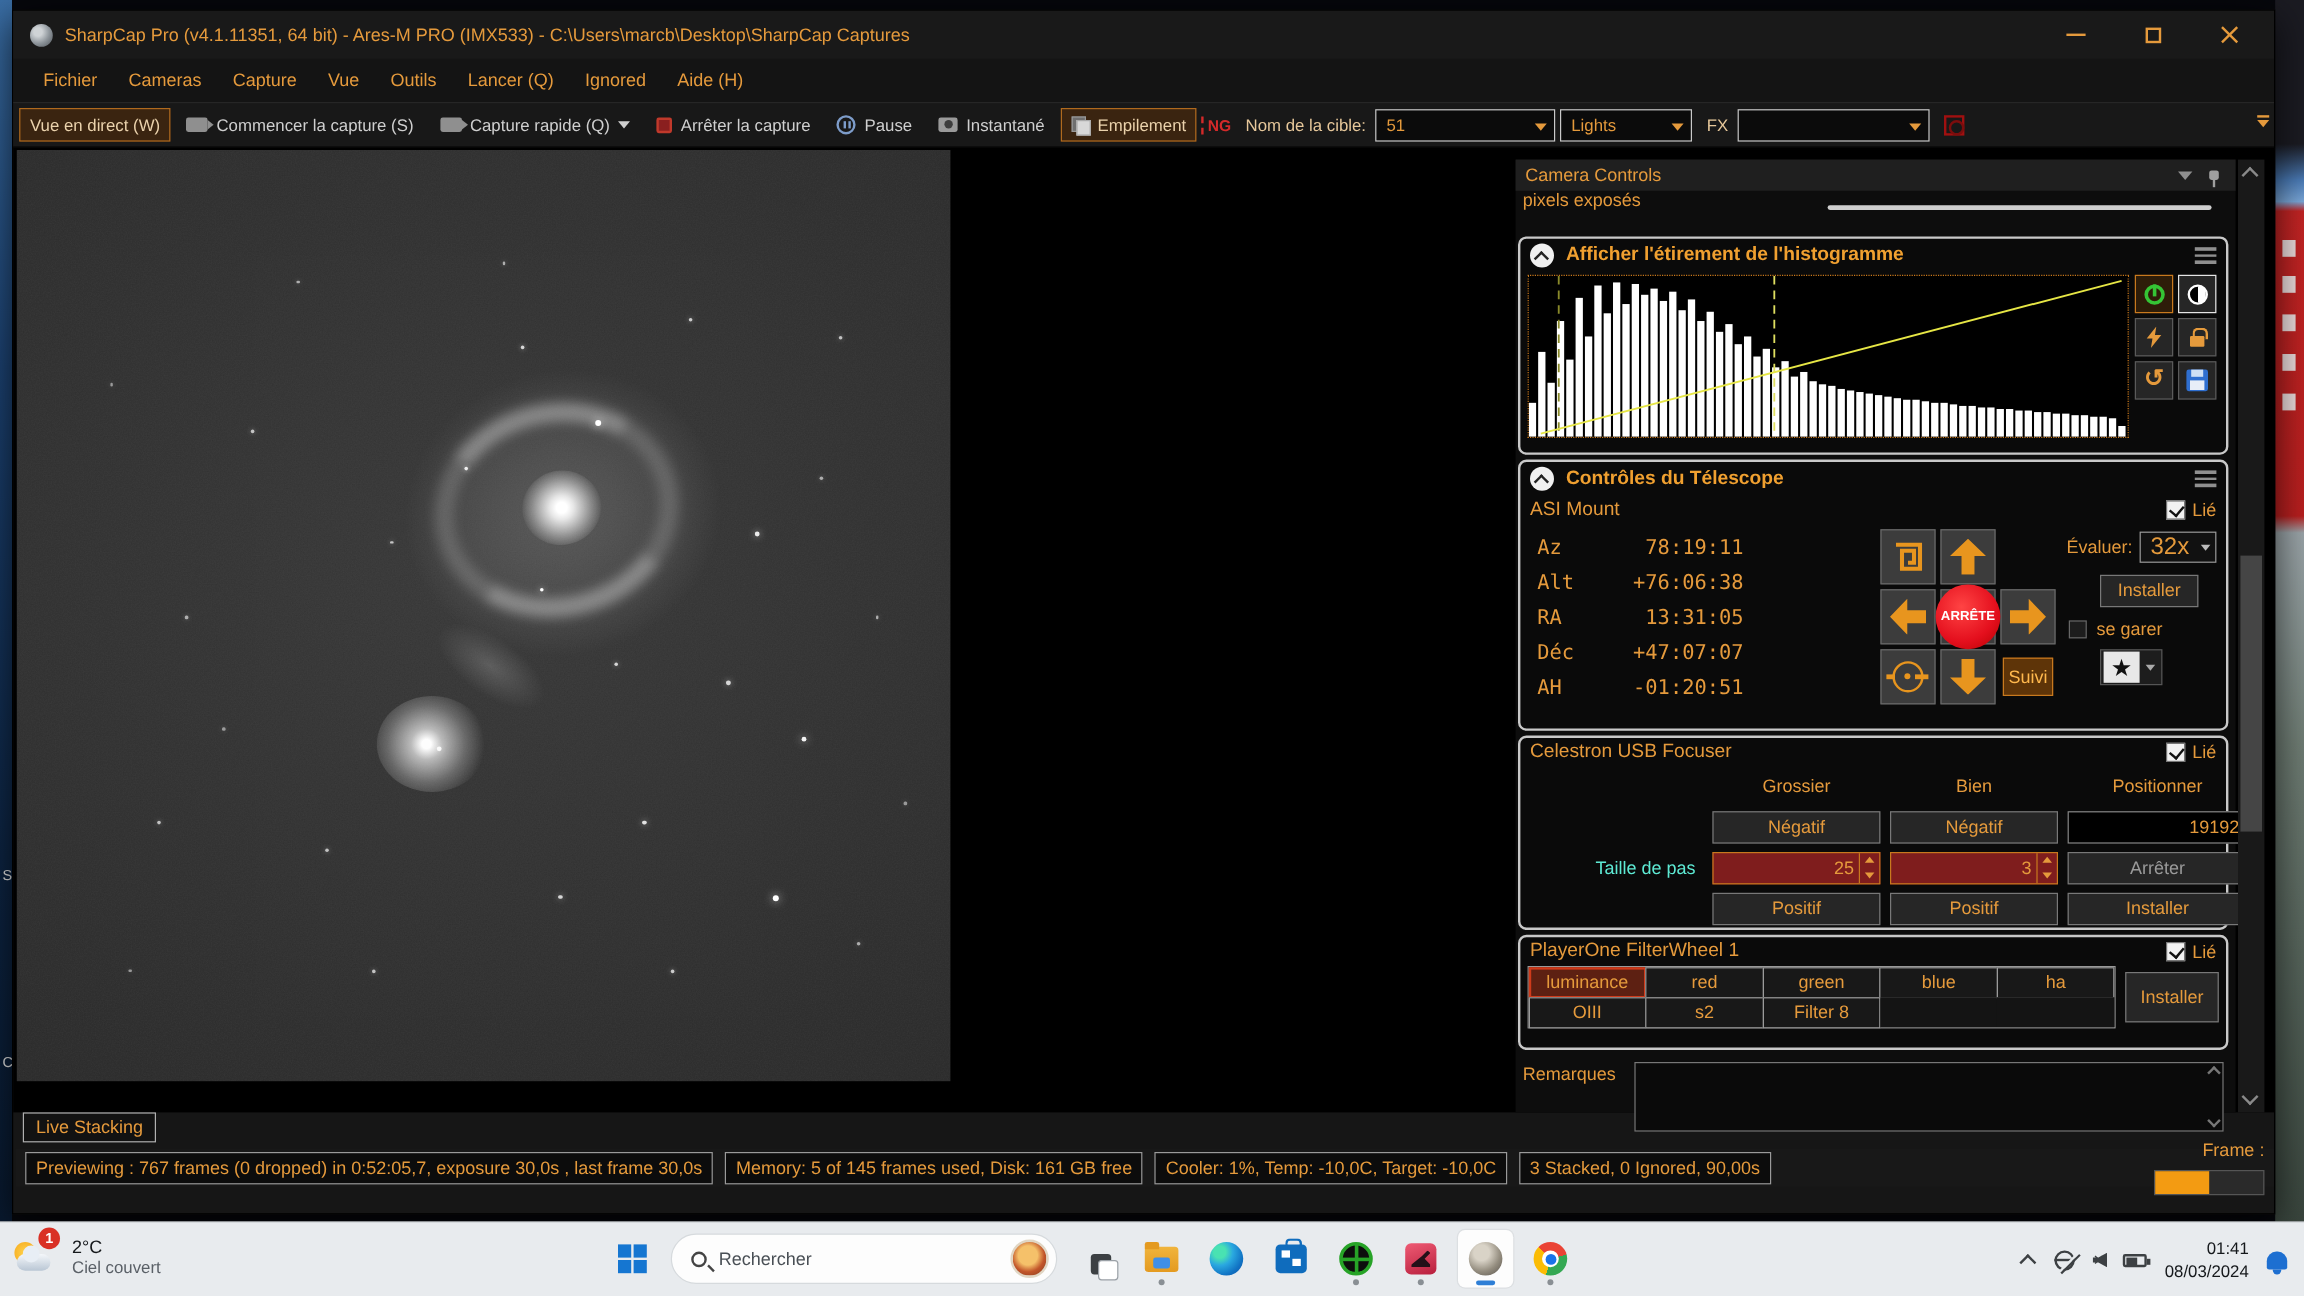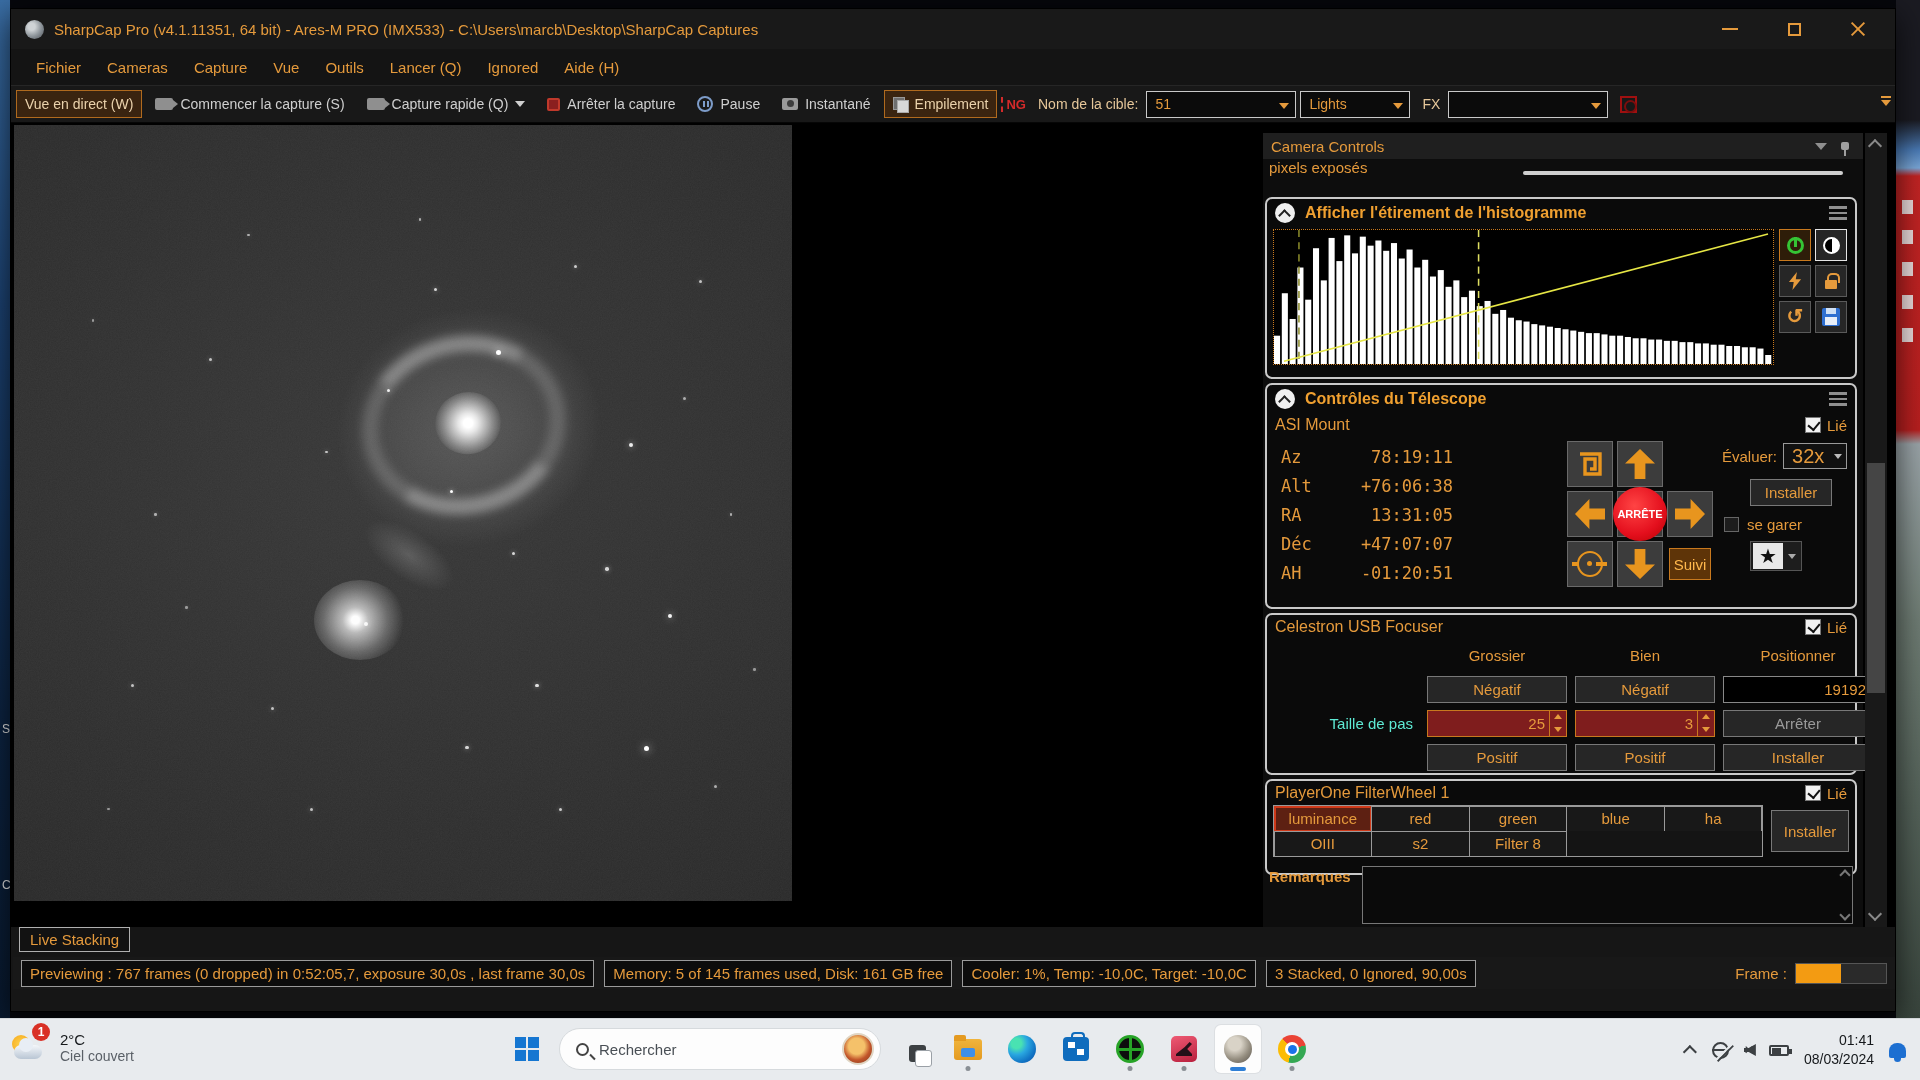--- a/index.html
+++ b/index.html
@@ -209,41 +209,41 @@
   #fw-body { display:flex; gap:8px; padding:2px 6px 6px 6px; }
   #fw-grid { flex:1; background:#141414; border:1px solid #999; display:grid;
     grid-template-columns:repeat(5,1fr); grid-auto-rows:25px; }
   .fw-btn { border:1px solid #9a9a9a; background:#181818; color:#e59a3c; font-size:15px;
     display:flex; align-items:center; justify-content:center; margin:-0.5px; }
   .fw-btn.selected { background:#5d2012; border:2px solid #cf3a1a; }
   .fw-blank { background:#141414; }
   #fw-install { width:78px; height:42px; align-self:center; }
 
   
-  #notes-row { position:absolute; left:6px; top:733px; width:584px; display:flex; gap:1px;font-weight:bold; }
+  #notes-row { position:absolute; left:6px; top:752px; width:584px; display:flex; gap:1px; }
   #notes-label { color:#e59a3c; font-size:15px; padding-top:2px; width:92px; }
   #notes-area { flex:1; height:58px; background:#0a0a0a; border:1px solid #777; position:relative; }
   #notes-area .na-up { position:absolute; right:3px; top:4px; width:8px; height:8px; border-left:2px solid #777; border-top:2px solid #777; transform:rotate(45deg); }
   #notes-area .na-dn { position:absolute; right:3px; bottom:4px; width:8px; height:8px; border-left:2px solid #777; border-top:2px solid #777; transform:rotate(225deg); }
 
   
   #panel-scroll { left:1854px; top:10px; width:22px; height:794px; background:#191919; }
   .sb-chev { position:absolute; left:5px; width:10px; height:10px; border-left:2.5px solid #8a8a8a; border-top:2.5px solid #8a8a8a; }
   #sb-up { top:8px; transform:rotate(45deg); }
   #sb-dn { bottom:8px; transform:rotate(225deg); }
   #sb-thumb { position:absolute; left:2px; top:330px; width:18px; height:230px; background:#454545; }
 
   
   #livestack-tab { left:8px; top:918px; padding:3px 10px; border:1px solid #b0b0b0; background:#121212;
     color:#e59a3c; font-size:15px; }
   #statusbar { left:2px; top:948px; width:1882px; height:32px; background:#181818; display:flex;
     align-items:center; gap:10px; padding:0 8px; }
   .status-box { border:1px solid #9a9a9a; background:#0c0c0c; color:#e59a3c; font-size:15px;
     padding:4px 8px; white-space:nowrap; }
-  #frame-group { margin-left:auto; display:flex; align-items:center; gap:8px; }
+  #frame-group { margin-left:auto; display:flex; align-items:flex-end; gap:8px;flex-direction:column; }
   #frame-label { color:#e59a3c; font-size:15px; }
   #frame-progress { width:92px; height:21px; background:#2a2a2a; border:1px solid #555; }
   #frame-fill { width:45px; height:100%; background:#f39b12; }
 
   
   #taskbar { left:0; top:1018px; width:1920px; height:62px; background:#e8ebee; border-top:1px solid #d3d7da; }
   #weather { position:absolute; left:10px; top:8px; display:flex; gap:10px; align-items:center; }
   #weather-icon { position:relative; width:40px; height:40px; }
   #weather-icon .sun { position:absolute; left:2px; top:8px; width:18px; height:18px; border-radius:50%;
     background:radial-gradient(circle,#ffd34d,#f5a81c); }

